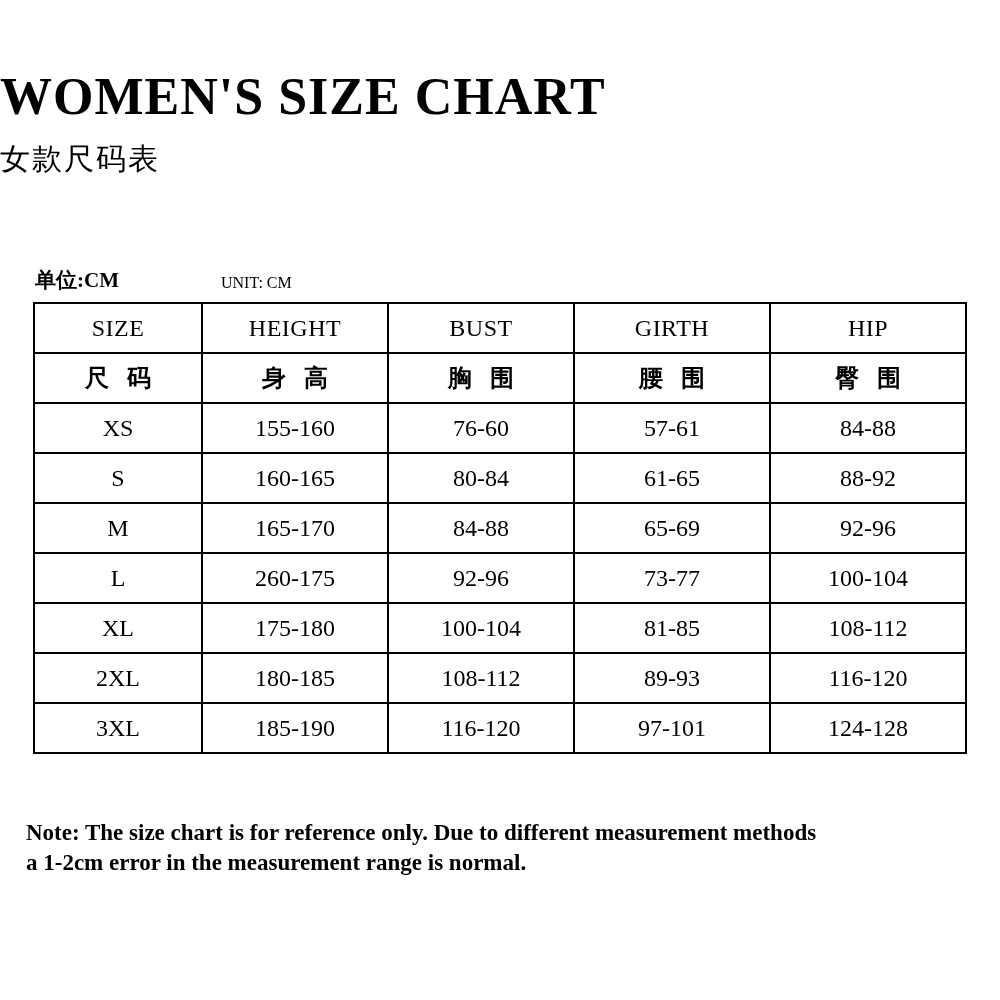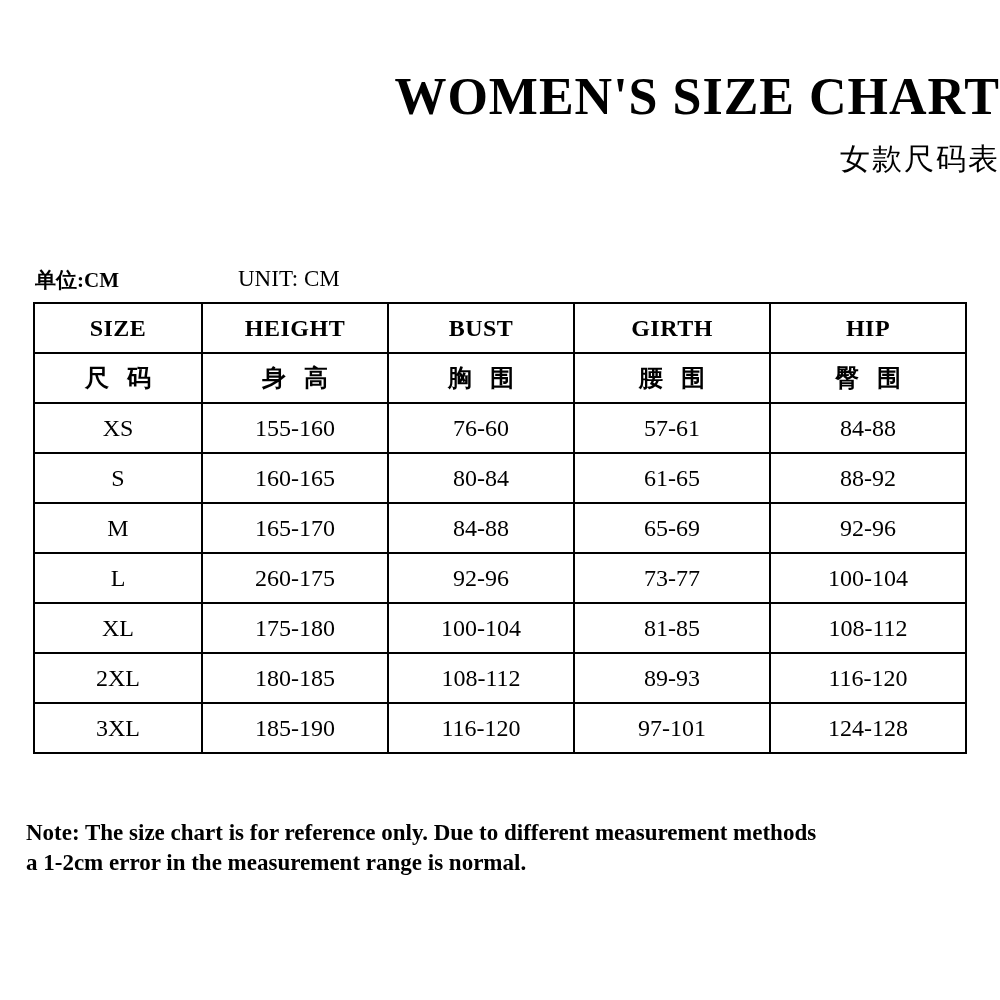--- a/index.html
+++ b/index.html
@@ -17,21 +17,21 @@
   }
   .page {
     width: 1000px;
     height: 1000px;
     position: relative;
     box-sizing: border-box;
   }
 
   
   .title-block {
-    text-align: right;
+    text-align: left;
     padding-top: 70px;
   }
   .title-en {
     font-family: "Liberation Serif", serif;
     font-size: 52px;
     font-weight: 700;
     letter-spacing: 1px;
     line-height: 1.05;
   }
   .title-zh {
@@ -54,25 +54,24 @@
     position: absolute;
     left: 0px;
     top: 0px;
     font-family: Liberation Serif, serif;
     font-size: 21px;
     font-weight: 700;
   }
   .unit-en {
     position: absolute;
     left: 186px;
-    top: 0px;
-    font-family: "Liberation Serif", serif;
-    font-size: 23px;
-    font-weight: 400;
-    margin-left: 17px;
+    top: 8px;
+    font-family: "Liberation Serif", serif;
+    font-size: 16px;
+    font-weight: 400;
   }
 
   
   .table-wrap {
     position: absolute;
     top: 302px;
     left: 33px;
     width: 932px;
   }
   table.size-table {
@@ -89,21 +88,21 @@
     height: 48px;
     padding: 0;
   }
   col.c-size { width: 168px; }
   col.c-height { width: 186px; }
   col.c-bust { width: 186px; }
   col.c-girth { width: 196px; }
   col.c-hip   { width: 196px; }
 
   td.head-en {
-    font-weight: 700;
+    font-weight: 400;
     font-size: 23px;
     letter-spacing: 0.5px;
   }
   td.head-zh {
     font-family: "DejaVu Sans", sans-serif;
     font-weight: 700;
     font-size: 24px;
     letter-spacing: 6px;
     text-indent: 6px;
     border-radius: 17px;

